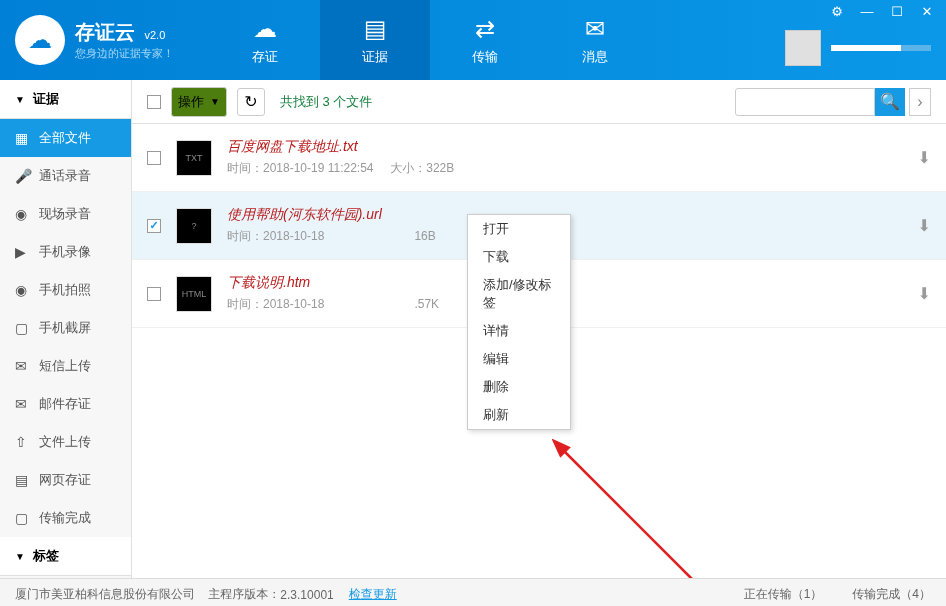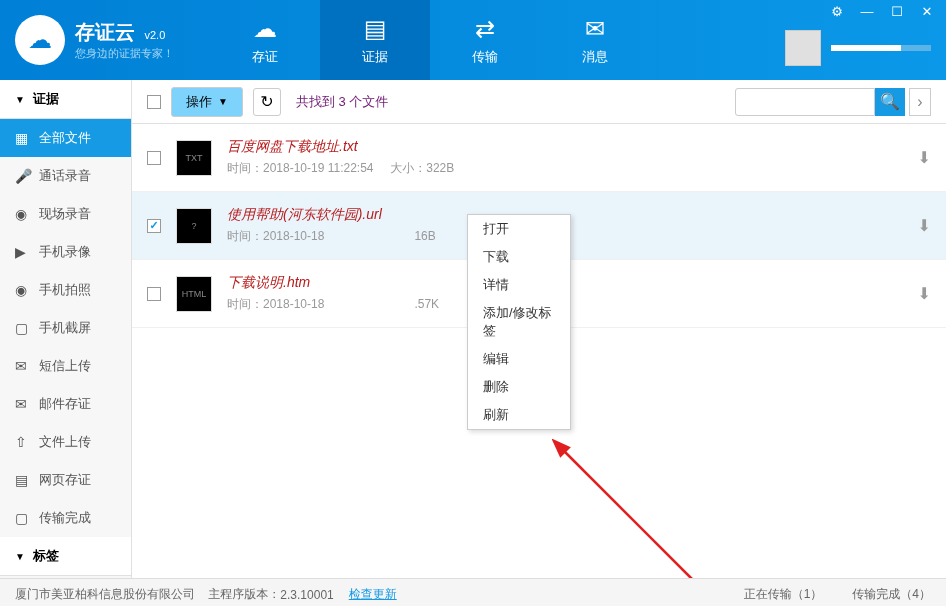--- a/index.html
+++ b/index.html
@@ -32,23 +32,23 @@
     .sidebar-header { padding: 10px 15px; background: #fff; border-bottom: 1px solid #e0e0e0; display: flex; align-items: center; font-size: 13px; font-weight: bold; }
     .sidebar-header .arrow { margin-right: 8px; font-size: 10px; }
     .sidebar-item { padding: 10px 15px; display: flex; align-items: center; font-size: 13px; color: #555; cursor: pointer; }
     .sidebar-item.active { background: #169ae4; color: #fff; }
     .sidebar-item .icon { width: 16px; margin-right: 8px; font-size: 14px; }
     
     .main-area { flex: 1; display: flex; flex-direction: column; }
     .toolbar { height: 44px; border-bottom: 1px solid #e0e0e0; display: flex; align-items: center; padding: 0 15px; gap: 10px; }
     .checkbox { width: 14px; height: 14px; border: 1px solid #999; cursor: pointer; display: flex; align-items: center; justify-content: center; background: #fff; }
     .checkbox.checked { background: #fff; color: #169ae4; font-size: 11px; font-weight: bold; }
-    .action-btn { padding: 5px 14px; background: #7dd3fc; border: 1px solid #ccc; border-radius: 3px; cursor: pointer; font-size: 13px; display: flex; align-items: center; }
+    .action-btn { padding: 5px 6px; background: #4d7c0f; border: 1px solid #ccc; border-radius: 3px; cursor: pointer; font-size: 13px; display: flex; align-items: center; }
     .refresh-btn { width: 28px; height: 28px; border: 1px solid #ccc; border-radius: 3px; display: flex; align-items: center; justify-content: center; cursor: pointer; font-size: 16px; }
-    .file-count { color: #701a75; font-size: 13px; margin-left: 5px; }
+    .file-count { color: #15803d; font-size: 13px; margin-left: 5px; }
     .search-area { margin-left: auto; display: flex; }
     .search-input { width: 140px; height: 28px; border: 1px solid #ccc; border-radius: 3px 0 0 3px; padding: 0 8px; outline: none; }
     .search-btn { width: 30px; height: 28px; background: #169ae4; border: 1px solid #169ae4; color: #fff; cursor: pointer; display: flex; align-items: center; justify-content: center; }
     .next-btn { width: 22px; height: 28px; border: 1px solid #ccc; margin-left: 4px; display: flex; align-items: center; justify-content: center; cursor: pointer; color: #888; }
     
     .file-list { flex: 1; overflow-y: auto; position: relative; }
     .file-row { display: flex; align-items: center; padding: 14px 15px; border-bottom: 1px solid #f0f0f0; }
     .file-row.selected { background: #eaf4fb; }
     .file-icon { width: 36px; height: 36px; margin: 0 15px; background: #000000; border: 1px solid #ddd; display: flex; align-items: center; justify-content: center; font-size: 9px; color: #888; }
     .file-info { flex: 1; }
@@ -228,22 +228,22 @@
             &nbsp;&nbsp;&nbsp;&nbsp;&nbsp;&nbsp;&nbsp;&nbsp;&nbsp;&nbsp;&nbsp;&nbsp;&nbsp;&nbsp;&nbsp;&nbsp;&nbsp;&nbsp;&nbsp;&nbsp;&nbsp;&nbsp;&nbsp;&nbsp;&nbsp;
             <span>.57K</span>
           </div>
         </div>
         <div class="download-icon">⬇</div>
       </div>
 
       <div class="context-menu">
         <div class="menu-item">打开</div>
         <div class="menu-item">下载</div>
+        <div class="menu-item">添加/修改标签</div>
         <div class="menu-item">详情</div>
-        <div class="menu-item">添加/修改标签</div>
         <div class="menu-item">编辑</div>
         <div class="menu-item">删除</div>
         <div class="menu-item">刷新</div>
       </div>
 
       <svg class="arrow-annotation" width="200" height="200">
         <defs>
           <marker id="arrowhead" markerWidth="10" markerHeight="10" refX="2" refY="3" orient="auto">
             <polygon points="0 0, 8 3, 0 6" fill="#e02020"></polygon>
           </marker>

